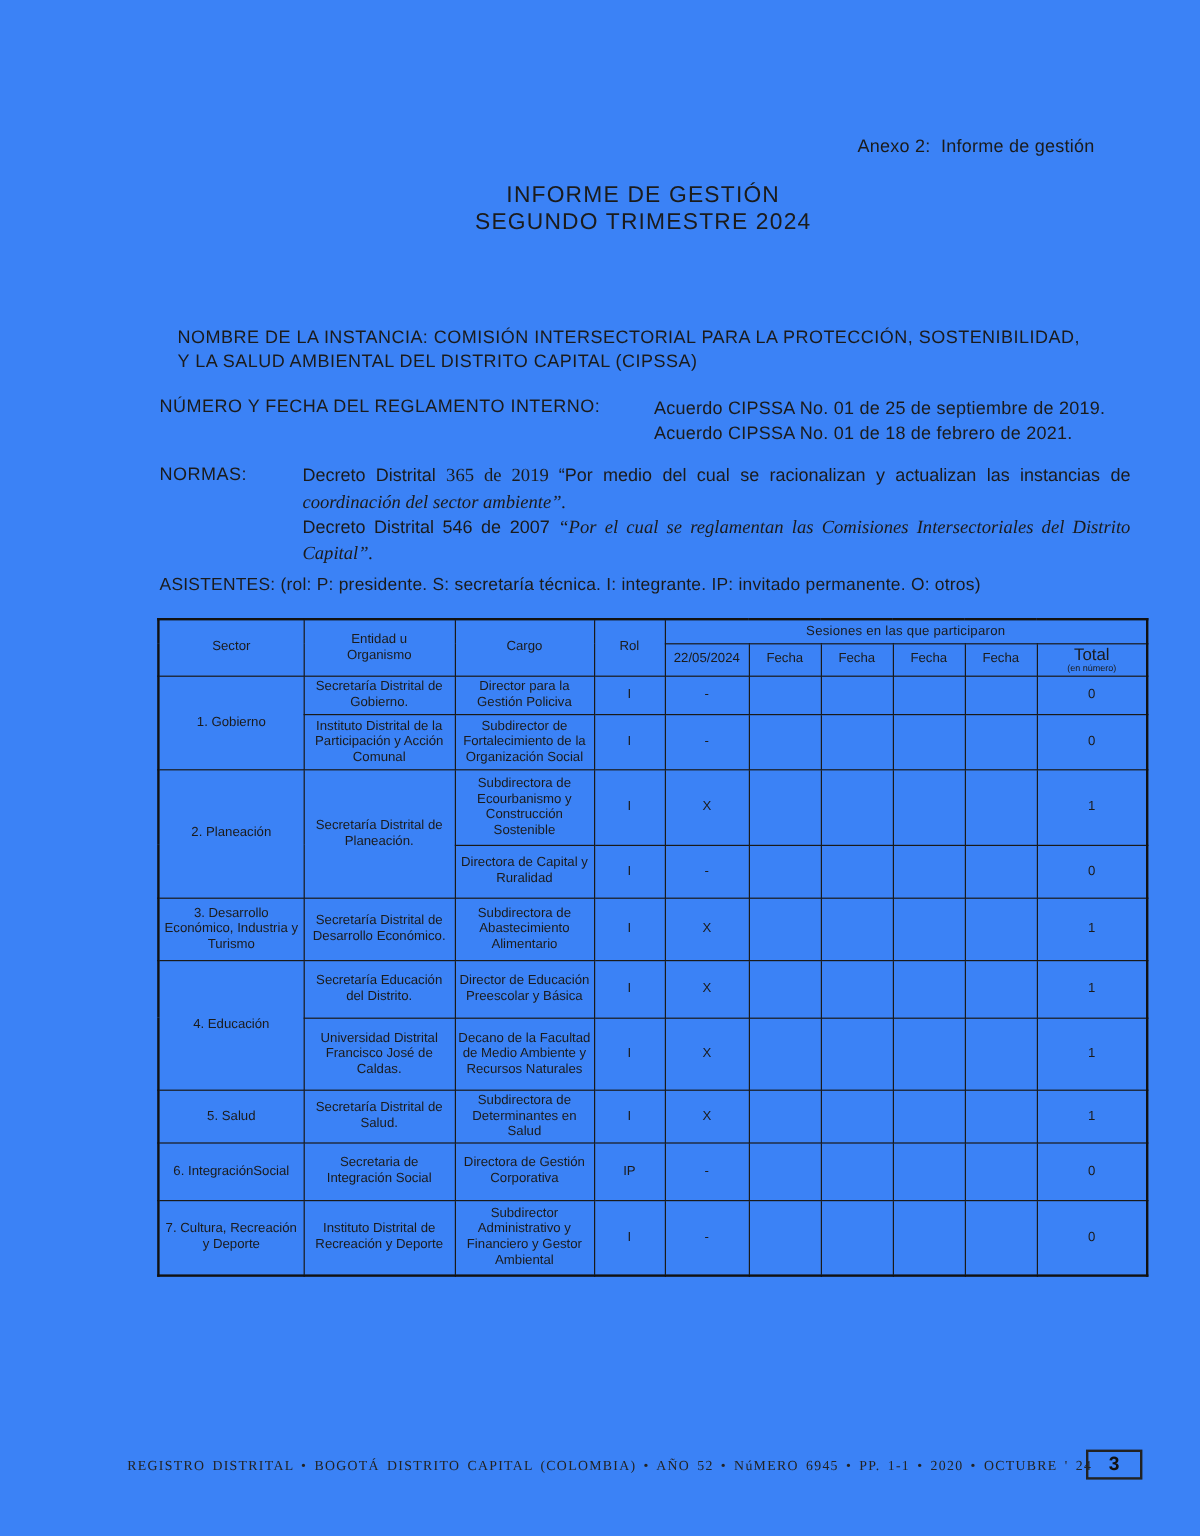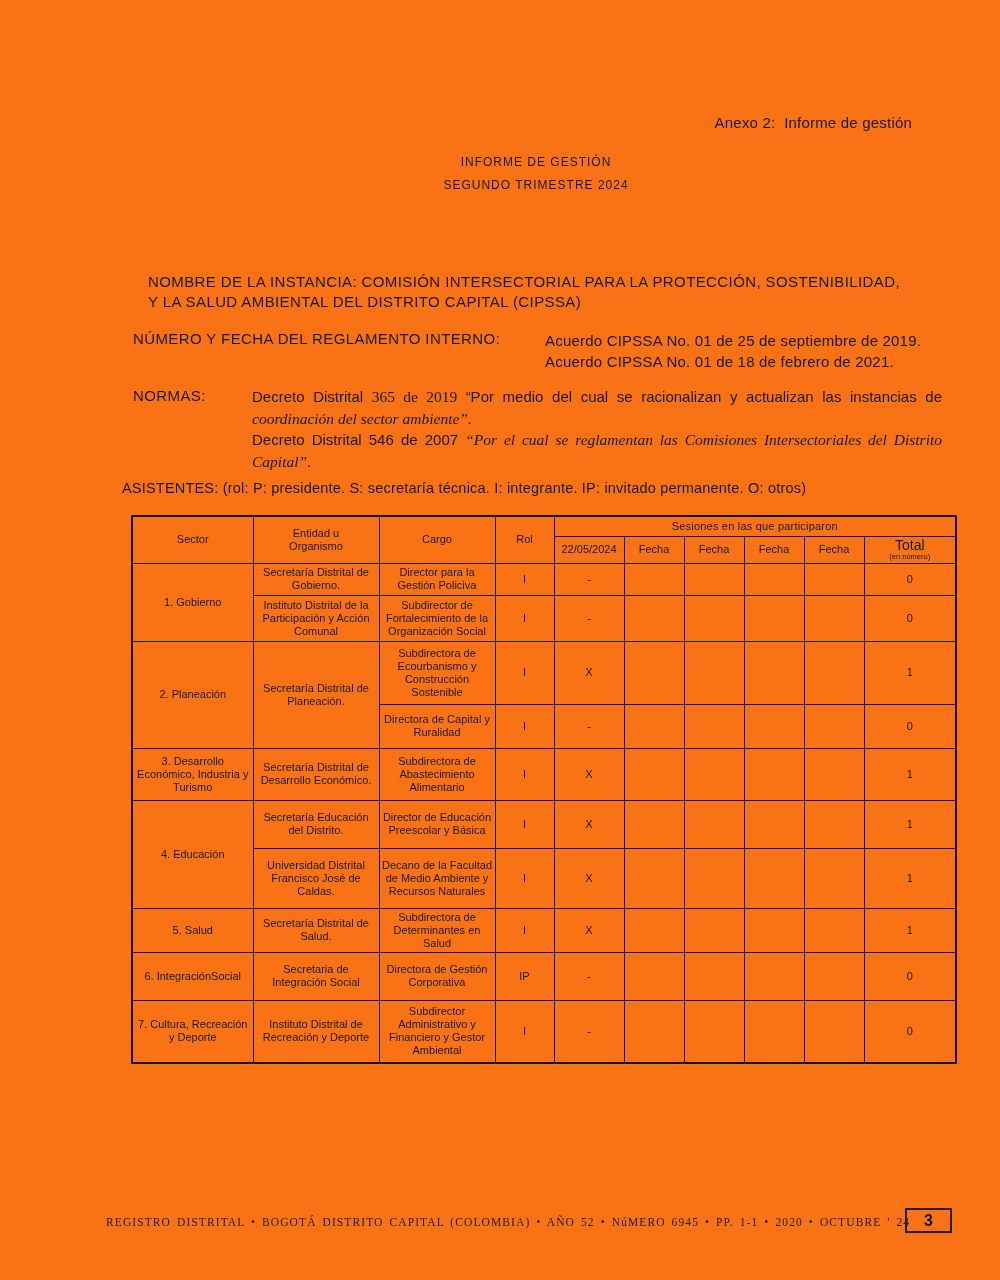--- a/index.html
+++ b/index.html
@@ -1,40 +1,40 @@
 <!DOCTYPE html>
 <html><head>
 <meta charset="utf-8">
 <style>
   * { margin: 0; padding: 0; box-sizing: border-box; }
   html, body { background: #e8e8e8; }
   .page {
     position: relative;
     width: 1000px;
     height: 1280px;
-    background: #f97316;
+    background: #3b82f6;
     font-family: "Liberation Sans", "DejaVu Sans", sans-serif;
     color: #1b1b1b;
     overflow: hidden;
   }
   .annex {
     position: absolute;
     top: 114px;
     right: 88px;
     font-size: 15px;
     letter-spacing: 0.2px;
     white-space: pre;
   }
   .title-block {
     position: absolute;
     top: 151px;
     left: 72px;
     width: 928px;
     text-align: center;
-    font-size: 12px;
+    font-size: 19px;
     line-height: 23px;
     letter-spacing: 1px;
   }
   .instance {
     position: absolute;
     top: 244px;
     left: 148px;
     width: 830px;
     font-size: 15px;
     line-height: 19.5px;
@@ -71,21 +71,21 @@
     width: 690px;
     font-size: 15px;
     line-height: 21.5px;
   }
   .norma-just { text-align: justify; text-align-last: justify; }
   .seg-serif  { font-family: "Liberation Serif", "DejaVu Serif", serif; font-size: 15.5px; }
   .seg-italic { font-family: "Liberation Serif", "DejaVu Serif", serif; font-size: 15.5px; font-style: italic; }
   .asistentes {
     position: absolute;
     top: 480px;
-    left: 122px;
+    left: 133px;
     width: 840px;
     font-size: 14.5px;
     letter-spacing: 0.2px;
   }
   table.attendees {
     position: absolute;
     top: 515px;
     left: 131px;
     border-collapse: collapse;
     table-layout: fixed;

